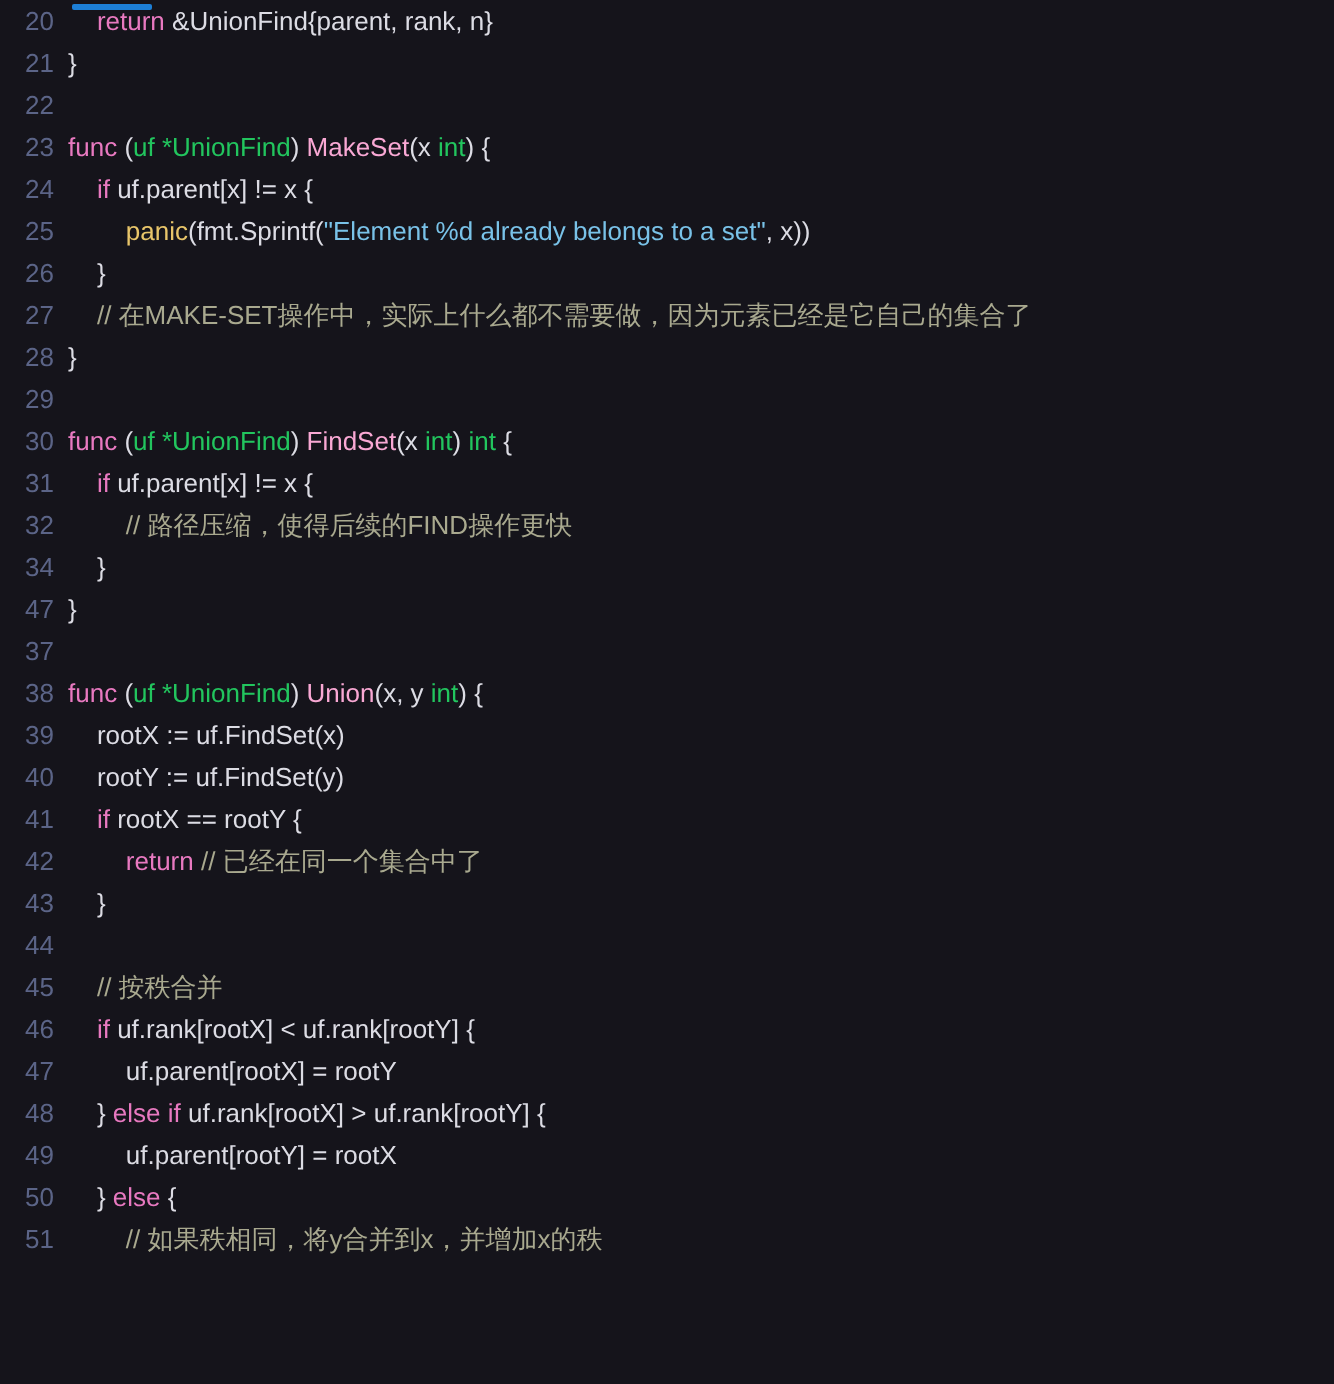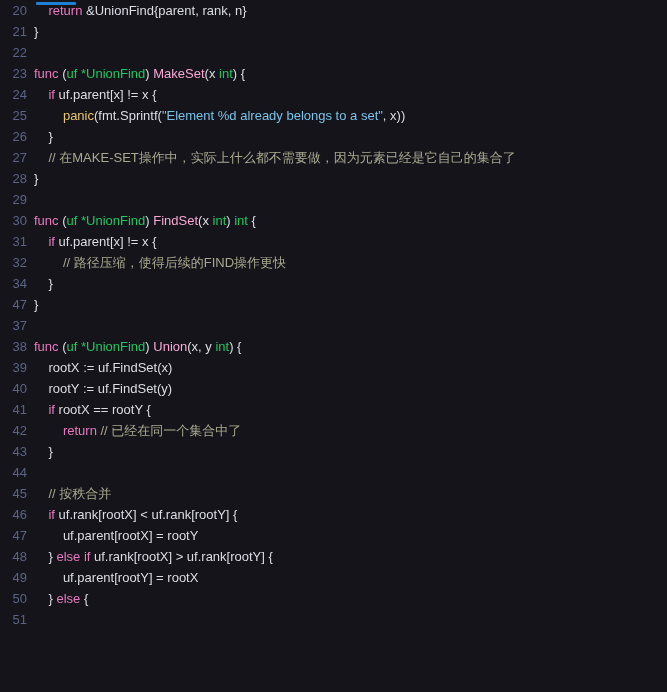--- a/index.html
+++ b/index.html
@@ -97,15 +97,15 @@
       <div class="line"><span class="ln">41</span><span class="code"><span class="pln">    </span><span class="kw">if</span><span class="pln"> rootX == rootY {</span></span></div>
       <div class="line"><span class="ln">42</span><span class="code"><span class="pln">        </span><span class="kw">return</span><span class="pln"> </span><span class="cmt">// 已经在同一个集合中了</span></span></div>
       <div class="line"><span class="ln">43</span><span class="code"><span class="pln">    }</span></span></div>
       <div class="line"><span class="ln">44</span><span class="code"></span></div>
       <div class="line"><span class="ln">45</span><span class="code"><span class="pln">    </span><span class="cmt">// 按秩合并</span></span></div>
       <div class="line"><span class="ln">46</span><span class="code"><span class="pln">    </span><span class="kw">if</span><span class="pln"> uf.rank[rootX] &lt; uf.rank[rootY] {</span></span></div>
       <div class="line"><span class="ln">47</span><span class="code"><span class="pln">        uf.parent[rootX] = rootY</span></span></div>
       <div class="line"><span class="ln">48</span><span class="code"><span class="pln">    } </span><span class="kw">else</span><span class="pln"> </span><span class="kw">if</span><span class="pln"> uf.rank[rootX] &gt; uf.rank[rootY] {</span></span></div>
       <div class="line"><span class="ln">49</span><span class="code"><span class="pln">        uf.parent[rootY] = rootX</span></span></div>
       <div class="line"><span class="ln">50</span><span class="code"><span class="pln">    } </span><span class="kw">else</span><span class="pln"> {</span></span></div>
-      <div class="line"><span class="ln">51</span><span class="code"><span class="pln">        </span></span></div>
+      <div class="line"><span class="ln">51</span><span class="code"><span class="pln">        </span><span class="cmt">// 如果秩相同，将y合并到x，并增加x的秩</span></span></div>
     </div>
 </div>
 
 </body></html>

